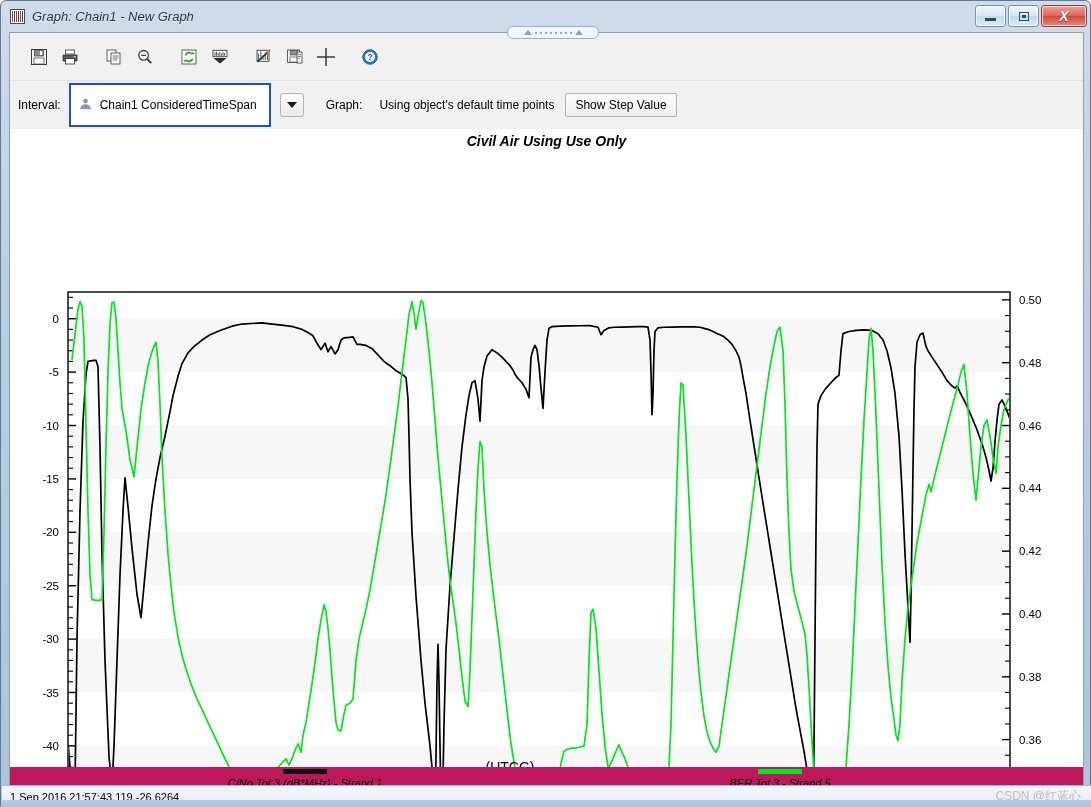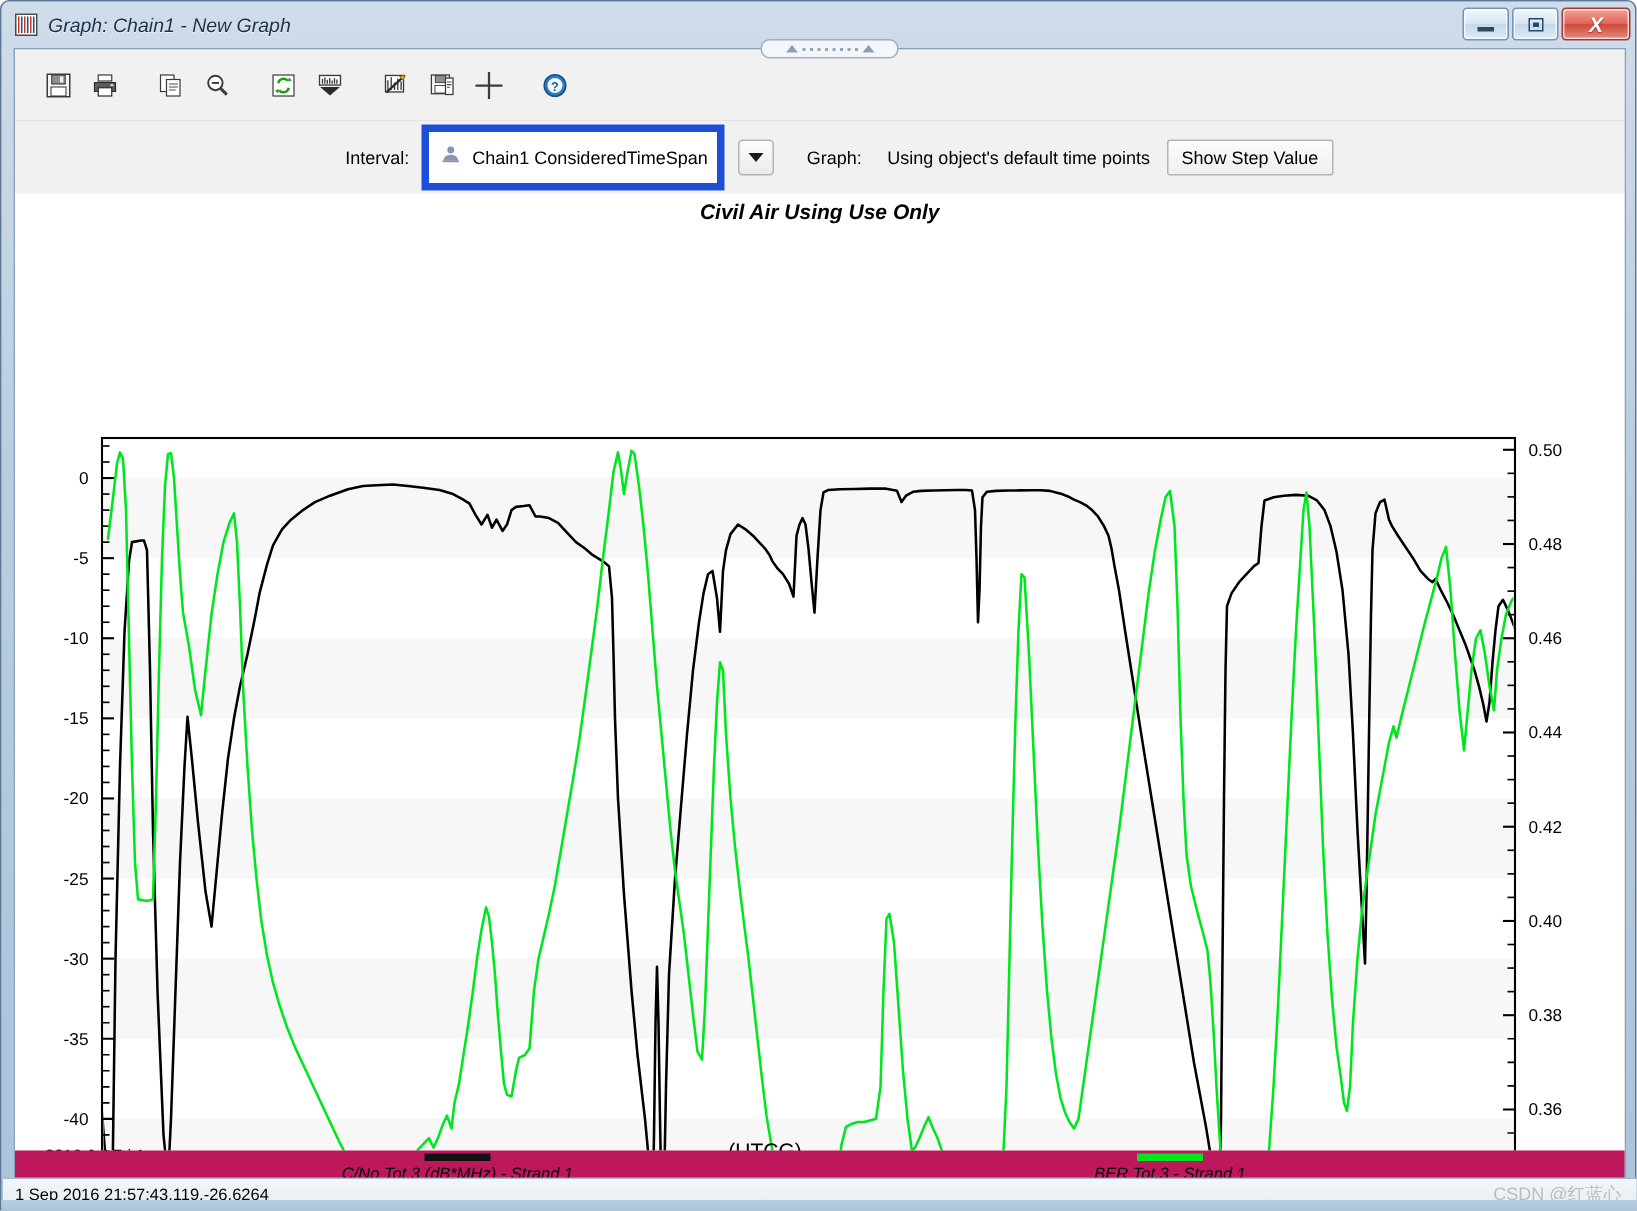--- a/index.html
+++ b/index.html
@@ -70,24 +70,24 @@
     border:1px solid #9bb0c6;border-radius:6px;background:#f4f7fa;
     display:flex;align-items:center;justify-content:center;gap:3px;
   }
   .grip b{width:2px;height:2px;background:#93a7bc;display:block;border-radius:0;}
   .grip .tri{width:0;height:0;border-left:4px solid transparent;border-right:4px solid transparent;border-bottom:5px solid #8c9fb4;}
   
   .intervalbar{
     position:absolute;left:0;top:48px;width:100%;height:48px;
     background:#f1f1f1;box-sizing:border-box;
   }
-  .ib-inner{display:flex;align-items:center;height:48px;padding-left:26px;justify-content:center;}
+  .ib-inner{display:flex;align-items:center;height:48px;padding-left:8px;}
   .ib-label{font-size:12px;color:#000;margin-right:8px;}
   .combo{
-    width:202px;height:44px;background:#ffffff;border:5px solid #1d4ed8;
+    width:202px;height:44px;background:#ffffff;border:2px solid #1d4ed8;
     display:flex;align-items:center;padding-left:8px;box-sizing:border-box;
     margin-top:-1px;
   }
   .combo .person{margin-right:8px;flex:0 0 auto;}
   .combo .ctext{font-size:12px;color:#000;white-space:nowrap;}
   .combo-arrow{
     width:22px;height:22px;margin-left:9px;border:1px solid #b4b4b4;border-radius:3px;
     background:linear-gradient(to bottom,#fdfdfd,#eaeaea);
     display:flex;align-items:center;justify-content:center;
   }
@@ -441,21 +441,21 @@
       <div class="xunit">(UTCG)</div>
     </div>
 
     <div class="legend">
       <div class="leg-item" id="leg0" style="left: 175px; width: 240px; top: 2px;">
         <span class="leg-swatch" id="sw0" style="background: rgb(17, 17, 17); height: 5px;"></span>
         <span>C/No Tot.3 (dB*MHz) - Strand 1</span>
       </div>
       <div class="leg-item" id="leg1" style="left: 650px; width: 240px; top: 2px;">
         <span class="leg-swatch" id="sw1" style="background: rgb(0, 230, 30); height: 5px;"></span>
-        <span>BER Tot.3 - Strand 1</span>
+        <span>BER Tot.3 - Strand 5</span>
       </div>
     </div>
   </div>
 
   <div class="statusbar">
     <span class="status-text">1 Sep 2016 21:57:43.119,-26.6264</span>
     <span class="watermark">CSDN @红蓝心</span>
   </div>
   <div class="bottom-strip"></div>
 </div>

